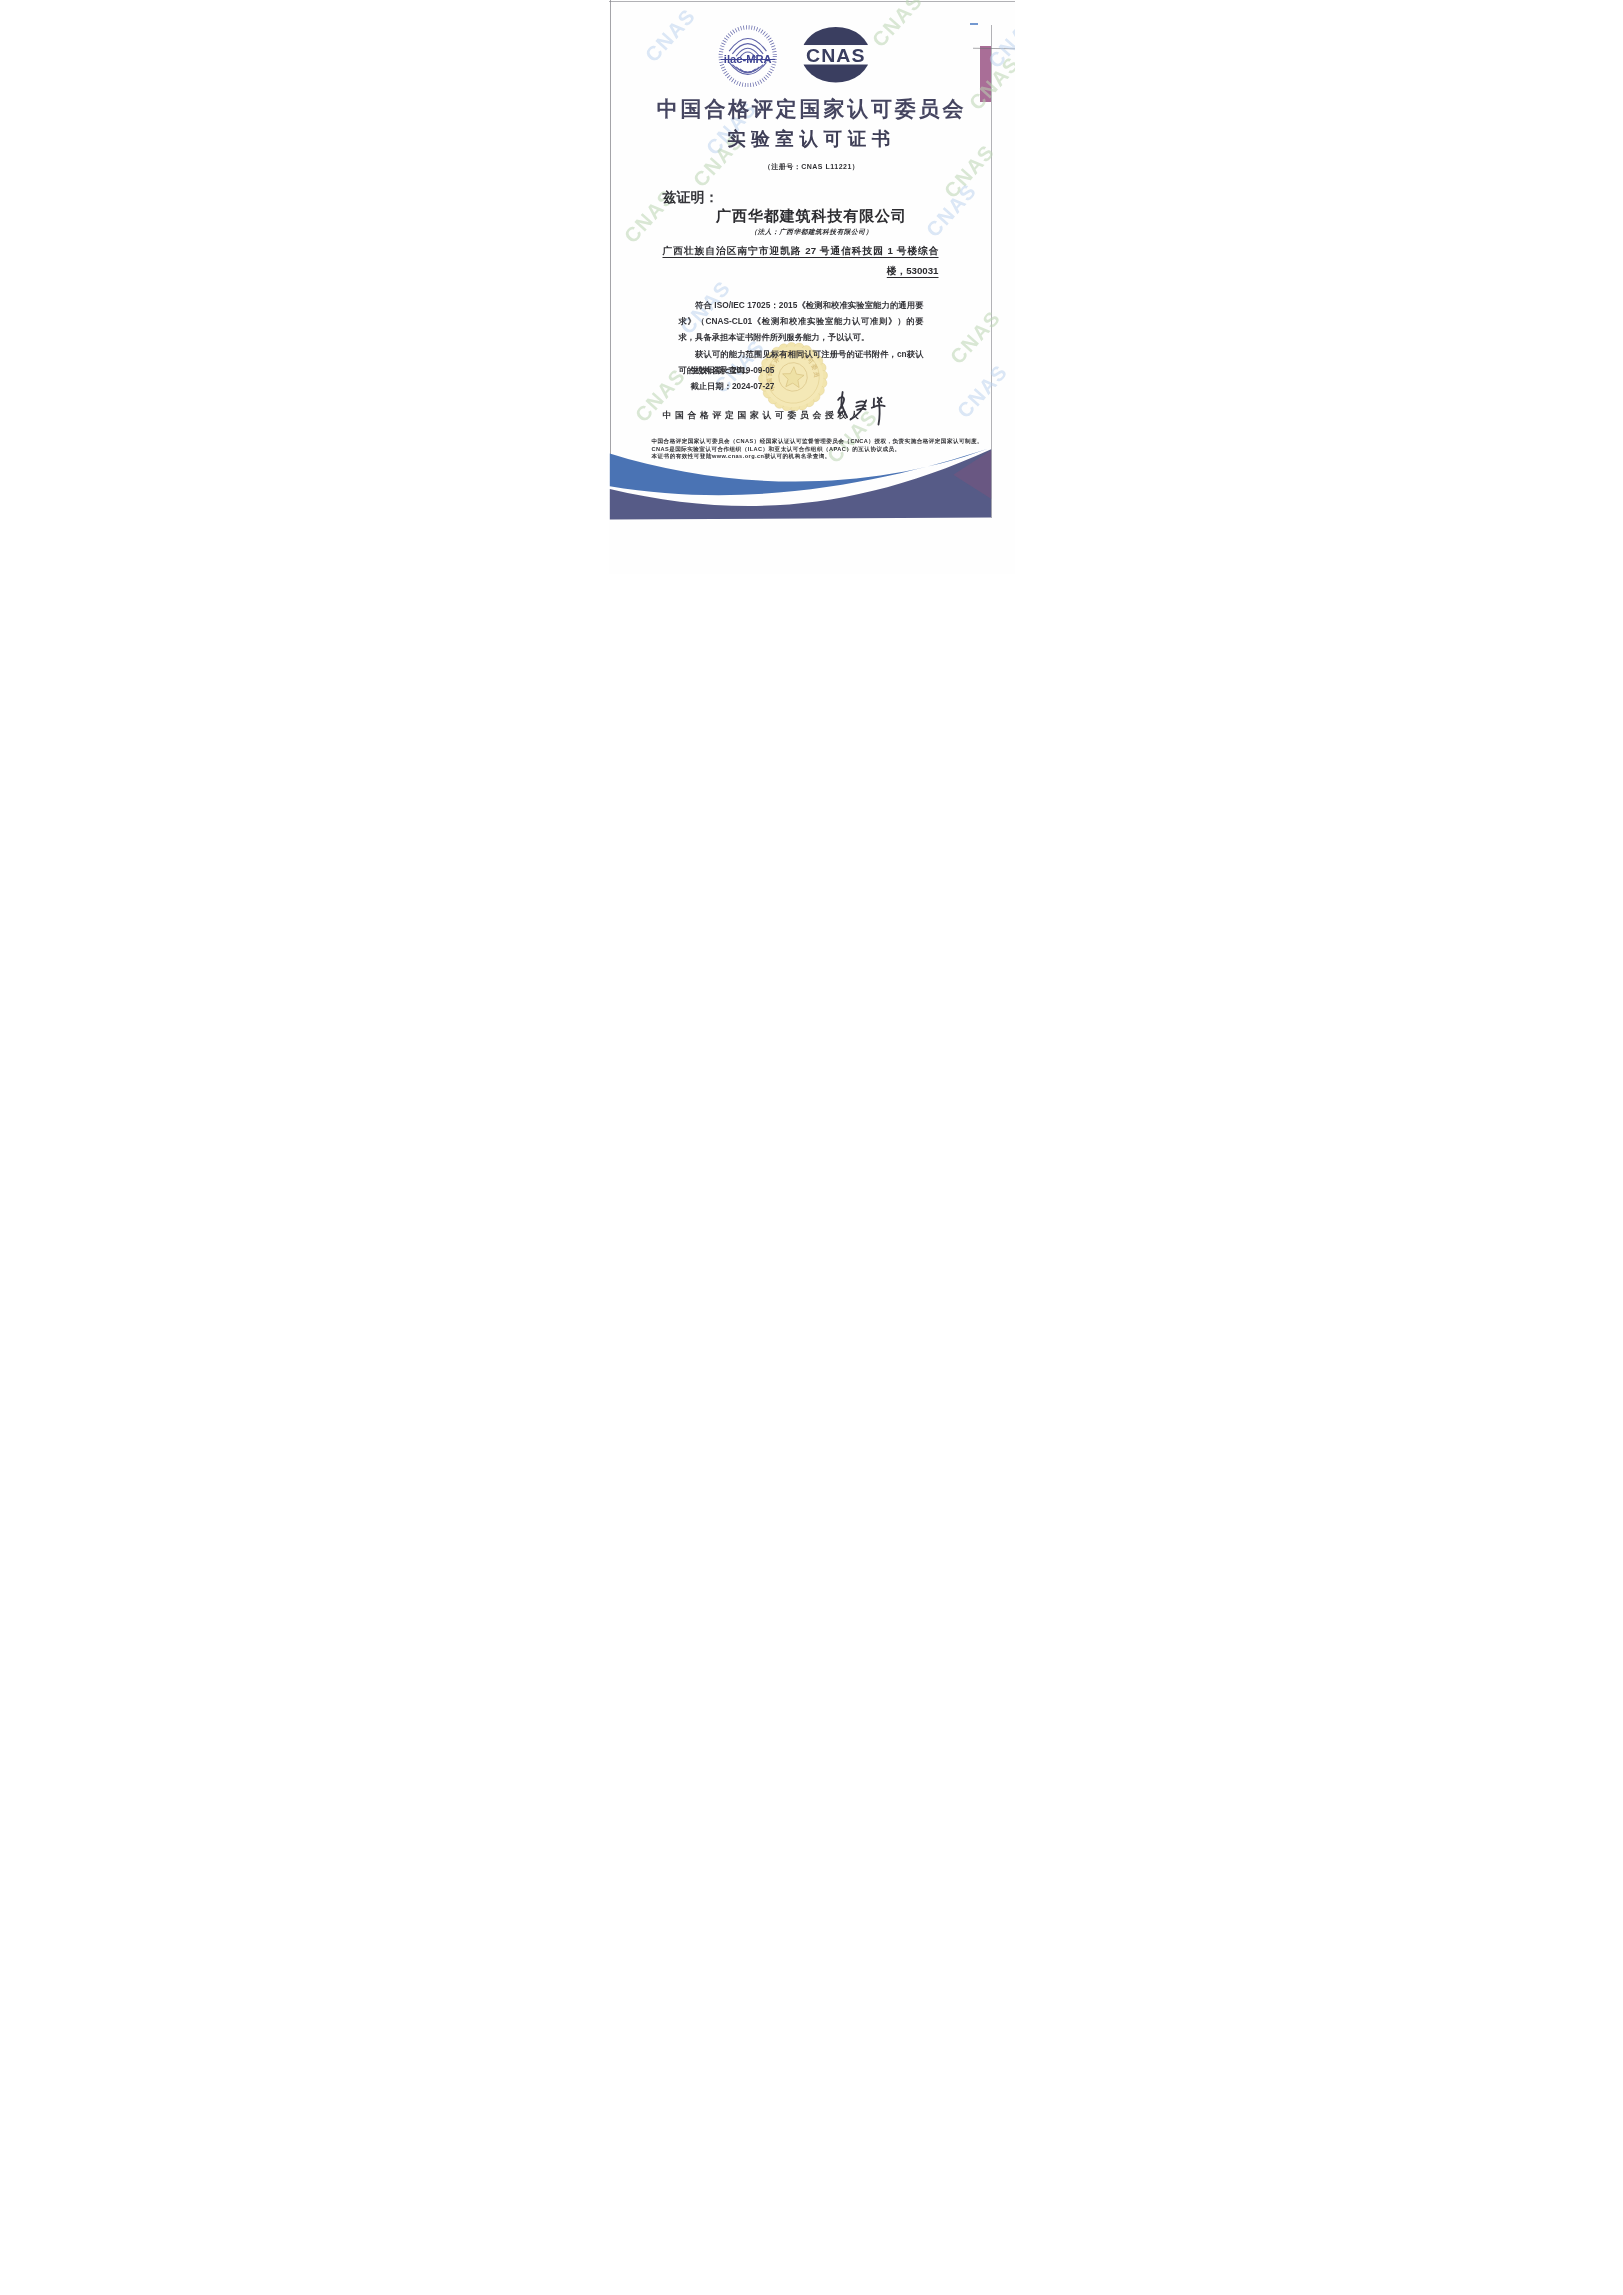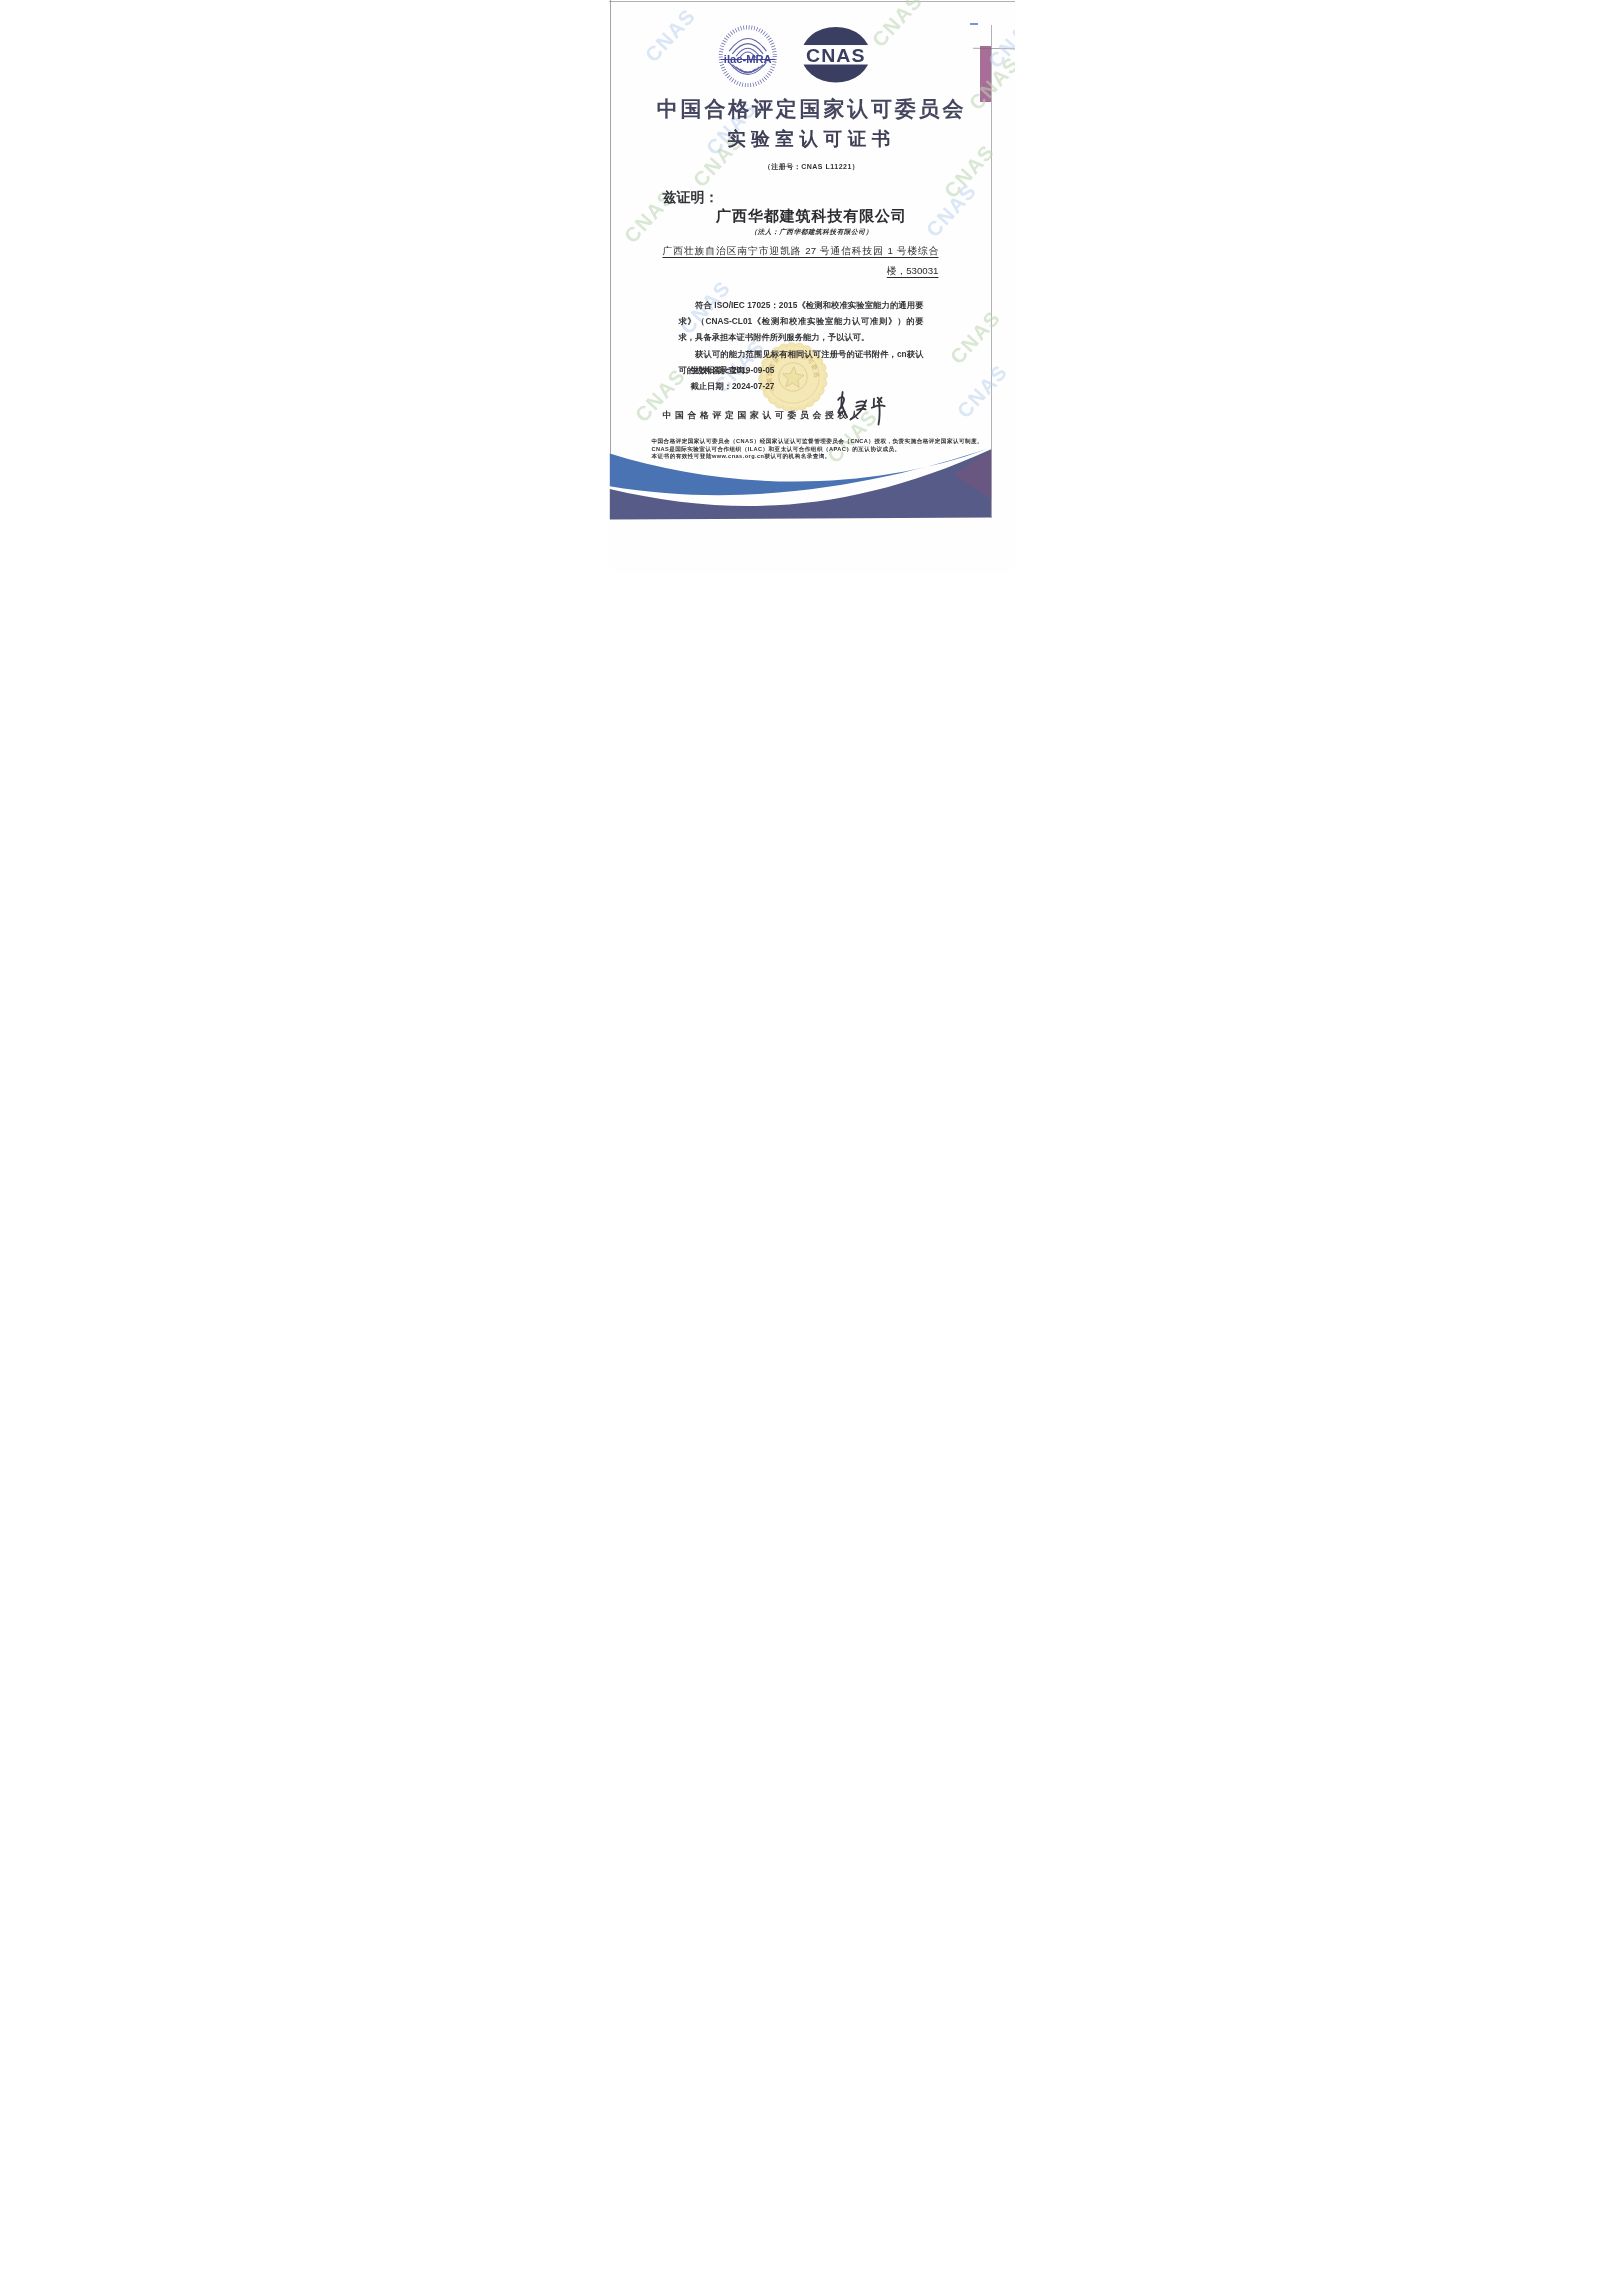--- a/index.html
+++ b/index.html
@@ -27,21 +27,21 @@
   .logo-ilac{position:absolute;left:108px;top:24.5px;width:62px;height:62px;z-index:2;}
   .logo-cnas{position:absolute;left:191px;top:26px;width:72px;height:58px;z-index:2;}
   
   .tcenter{position:absolute;left:0;width:406px;text-align:center;z-index:2;}
   .title{top:95px;font-size:21px;font-weight:bold;letter-spacing:2.8px;color:#454560;}
   .subtitle{top:126px;font-size:18.5px;font-weight:bold;letter-spacing:5.6px;color:#3e3e56;}
   .regline{top:162px;font-size:7px;font-weight:bold;letter-spacing:0.5px;color:#303034;}
   .certify{position:absolute;left:54px;top:189px;font-size:14px;font-weight:600;color:#333338;z-index:2;}
   .orgname{top:207px;font-size:15px;font-weight:bold;letter-spacing:0.9px;color:#2c2c30;}
   .legal{top:228px;font-size:6.7px;font-weight:bold;font-style:italic;letter-spacing:0.5px;color:#2e2e32;}
-  .addr{position:absolute;left:54px;width:276px;z-index:2;color:#2b2b2f;font-weight:normal;}
+  .addr{position:absolute;left:54px;width:276px;z-index:2;color:#2b2b2f;font-weight:bold;}
   .addr1{top:245px;font-size:9.7px;text-align:justify;text-align-last:justify;
          text-decoration:underline;text-decoration-thickness:1.4px;text-underline-offset:3.2px;}
   .addr2{top:265px;text-align:right;font-size:9.7px;}
   .addr2 span{text-decoration:underline;text-decoration-thickness:1.4px;text-underline-offset:3.2px;}
   .bodyblock{position:absolute;left:54px;width:277px;z-index:2;font-size:8.3px;line-height:16px;
              font-weight:600;color:#333338;text-align:justify;}
   .para1{top:281px;}
   .para1 p,.para2 p{margin:16px;text-indent:2em;}
   .para2{top:330px;}
   .dateline{position:absolute;left:54px;font-size:8.3px;font-weight:600;color:#333338;z-index:2;margin-left:28px;}

